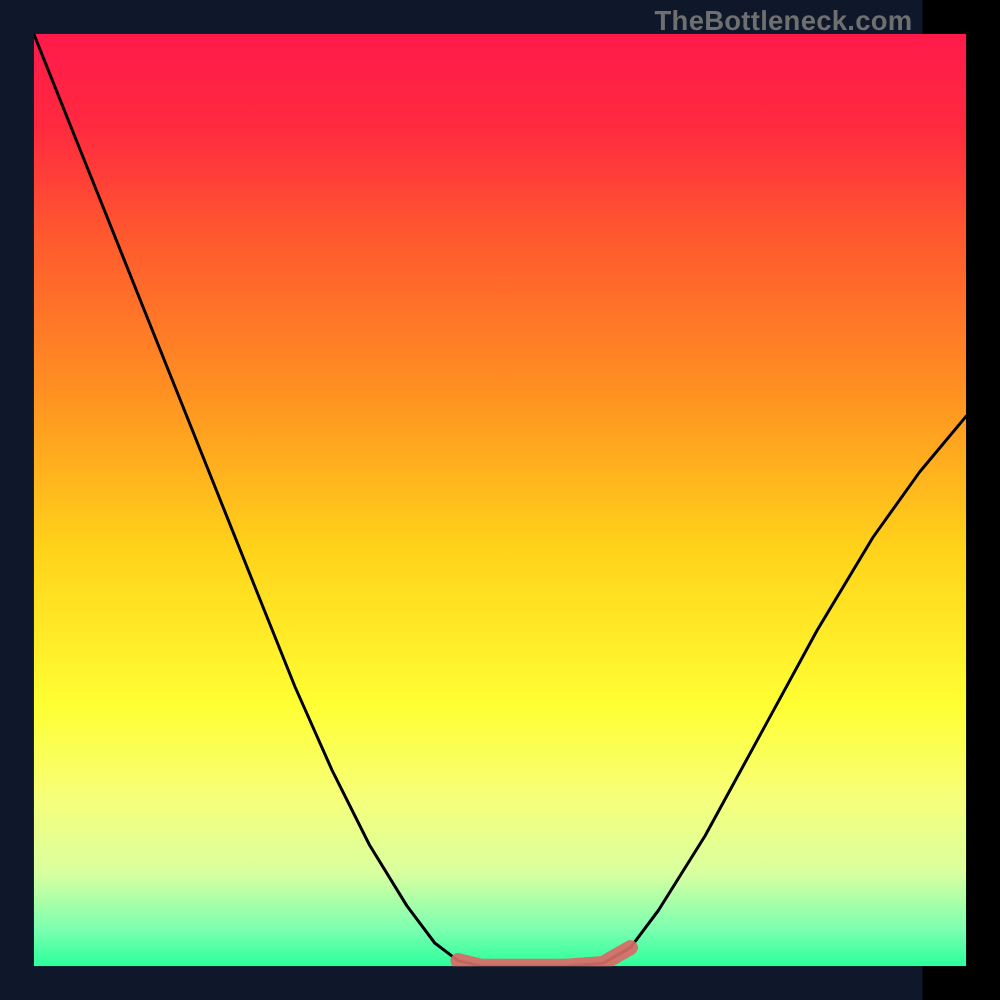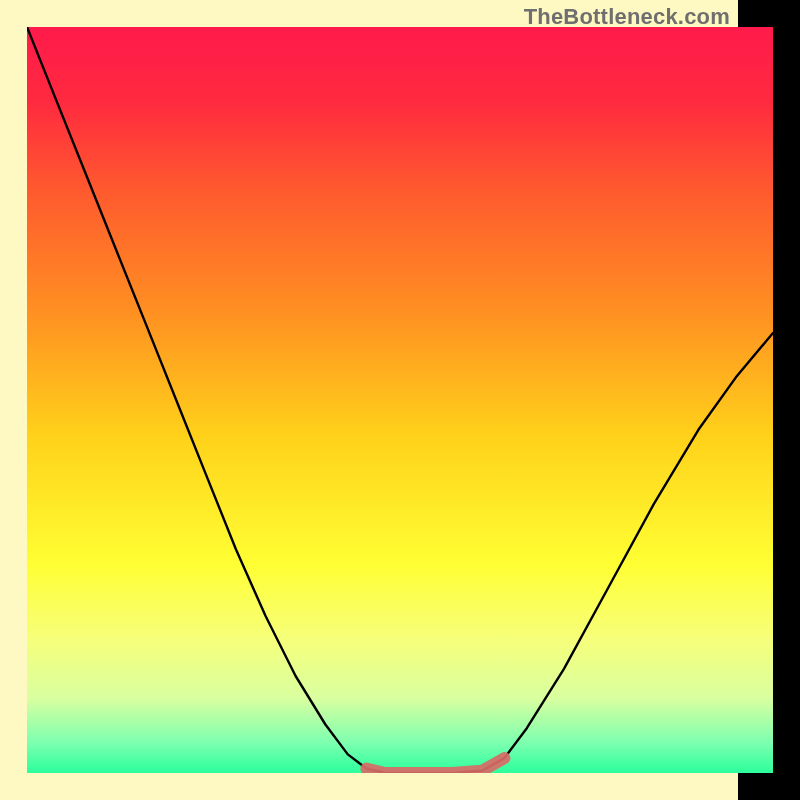--- a/index.html
+++ b/index.html
@@ -1,21 +1,21 @@
 <!DOCTYPE html>
 <html><head>
 <meta charset="utf-8">
 <style>
   * { margin: 0; padding: 0; box-sizing: border-box; }
   html, body { width: 800px; height: 800px; overflow: hidden; background: #000; }
   .frame {
     position: relative;
     width: 738px;
     height: 800px;
-    background: #fef9c3;
+    background: #0f172a;
   }
   .watermark {
     position: absolute;
     top: 4px;
     right: 8px;
     font-family: Arial, Helvetica, sans-serif;
     font-size: 22px;
     font-weight: 600;
     color: #6f6f6f;
     letter-spacing: 0.2px;

